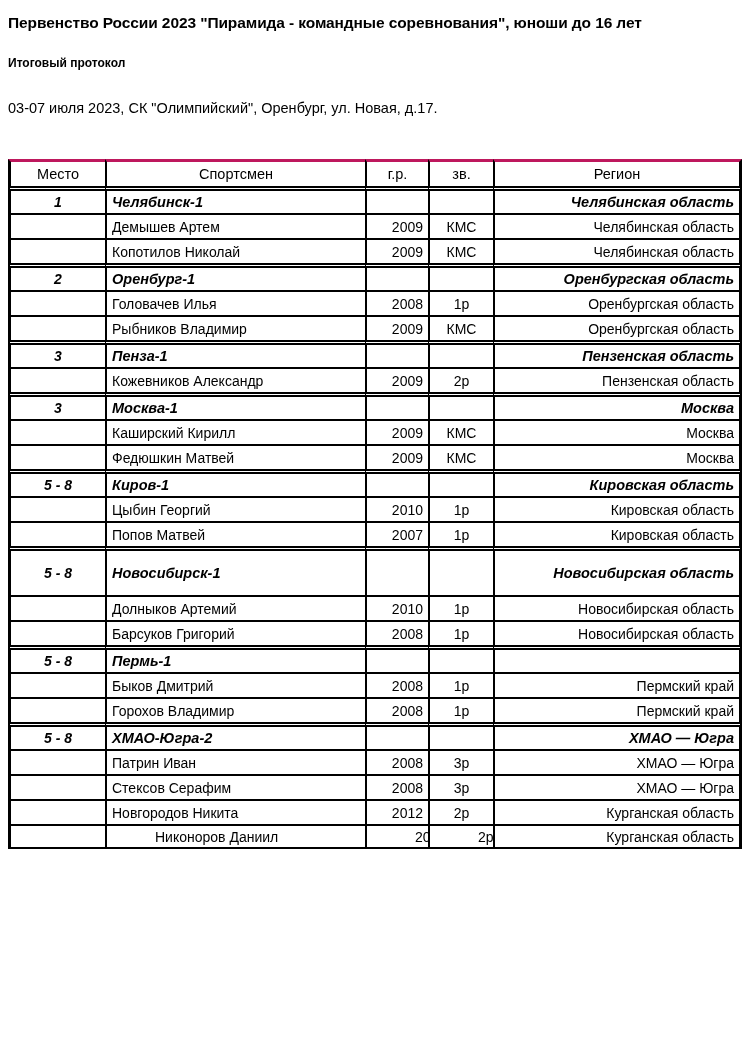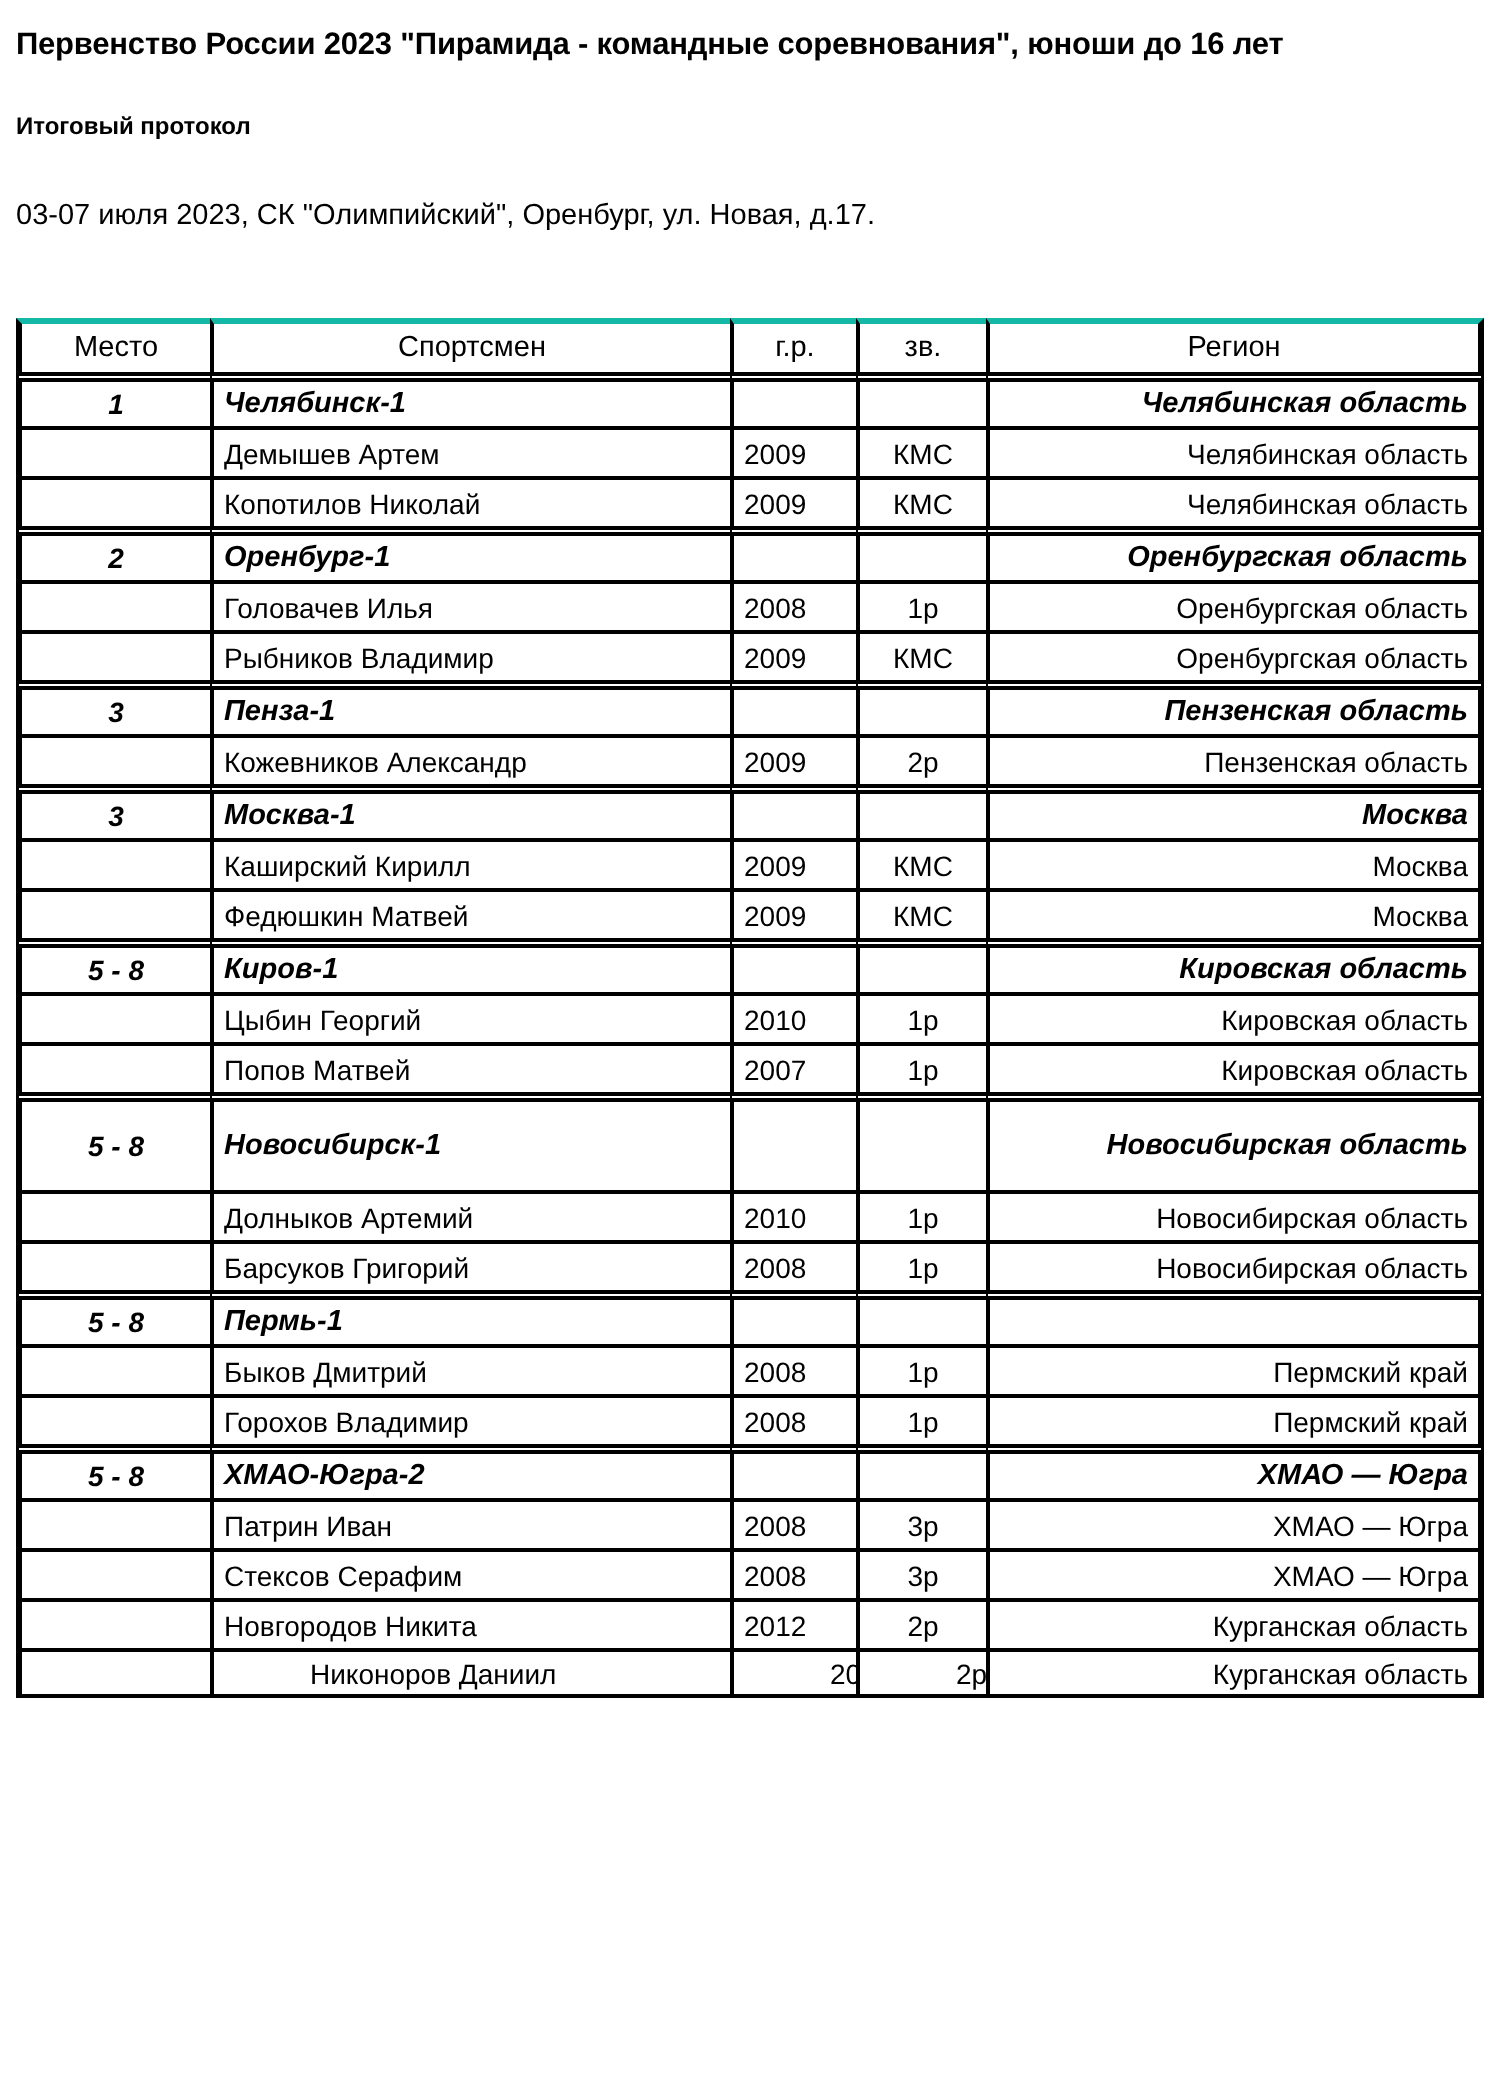--- a/index.html
+++ b/index.html
@@ -82,21 +82,21 @@
   table.protocol tr:last-child td {
     border-bottom: 2px solid #000;
   }
 
   
   tr.head th {
     text-align: center;
     font-weight: normal;
     font-size: 14.5px;
     height: 27px;
-    border-top: 3px solid #14b8a6;
+    border-top: 3px solid #be185d;
   }
   tr.head th:first-child { border-left: 3px solid #000; }
   tr.head th:last-child  { border-right: 3px solid #000; margin-left: 44px; }
 
   
   tr.team td {
     border-top: 5px double #000;
     font-weight: bold;
     font-style: italic;
     height: 27px;
@@ -108,21 +108,21 @@
   tr.team td.place {
     text-align: center;
     font-size: 14px;
   }
   tr.team td.tall { height: 49px; }
 
   tr.athlete td:first-child { border-left: 3px solid #000; }
   tr.athlete td:last-child  { border-right: 3px solid #000; }
 
   td.place  { text-align: center; }
-  td.year   { text-align: left; }
+  td.year   { text-align: right; }
   td.rank   { text-align: center; }
   td.athlete-name { text-align: left; }
   td.region { text-align: right; }
 
   
   tbody tr:last-child td { border-bottom: 3px solid #000; padding-left: 48px; }
 </style>
 </head>
 <body>
 

